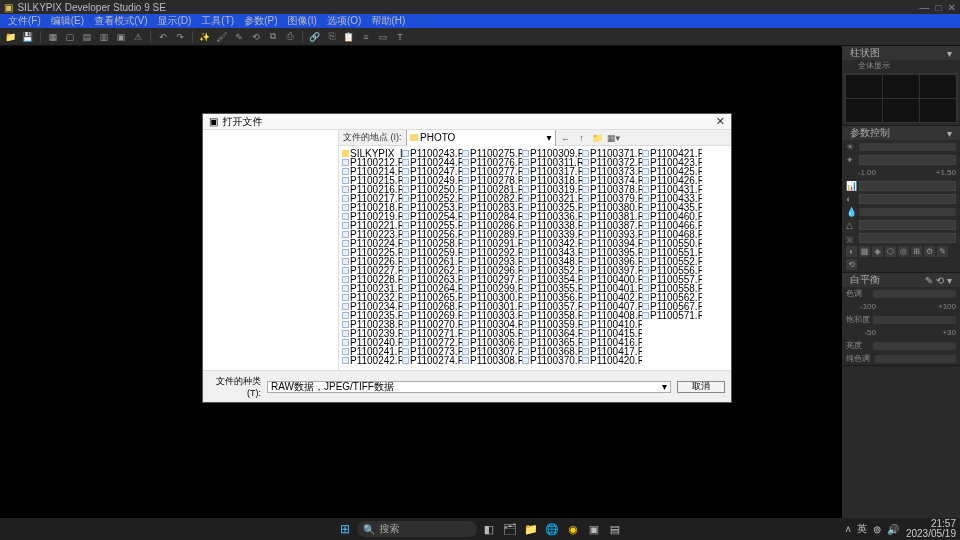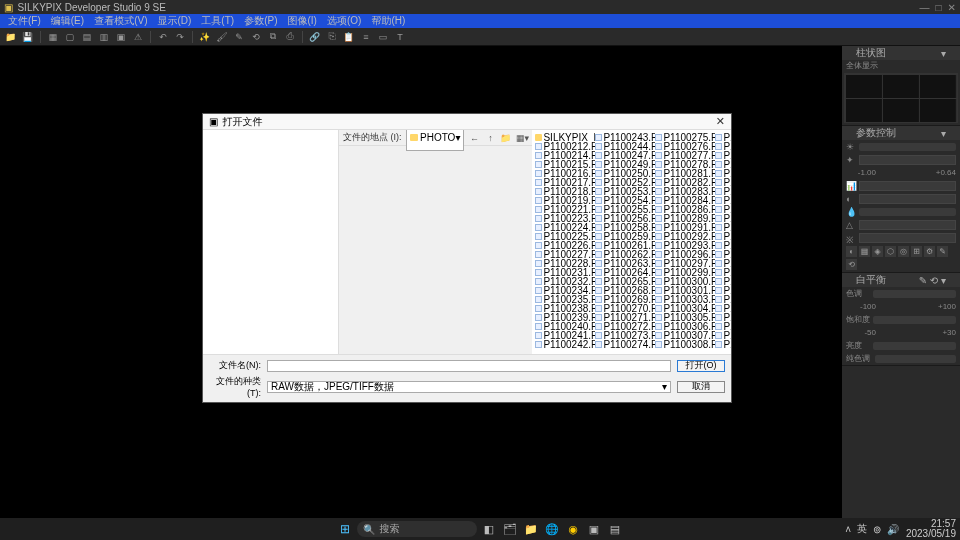--- a/index.html
+++ b/index.html
@@ -9,37 +9,37 @@
 .winctrl{display:flex;gap:6px;color:#888}
 .winctrl span{cursor:pointer}
 .menubar{height:14px;background:#1d4ed8;display:flex;align-items:center;padding:0 4px;gap:2px}
 .menubar span{padding:0 4px;cursor:pointer}
 .toolbar{height:18px;background:#2a2a2a;display:flex;align-items:center;padding:0 4px;gap:3px;border-bottom:1px solid #111}
 .toolbar .ti{width:14px;height:14px;display:flex;align-items:center;justify-content:center;color:#999;cursor:pointer;font-size:9px}
 .toolbar .sep{width:1px;height:12px;background:#444;margin:0 2px}
 .workspace{position:absolute;top:46px;left:0;right:118px;bottom:22px;background:#000}
 .rightpanel{position:absolute;top:46px;right:0;width:118px;bottom:22px;background:#2a2a2a;display:flex;flex-direction:column;overflow:hidden}
 .panel-sec{border-bottom:1px solid #1a1a1a}
-.panel-hdr{height:14px;background:#333;display:flex;align-items:center;padding:0 14px;font-size:9px;color:#aaa;justify-content:space-between}
+.panel-hdr{height:14px;background:#333;display:flex;align-items:center;padding:0 8px;font-size:9px;color:#aaa;justify-content:space-between}
 .hist{height:50px;background:#111;margin:2px;border:1px solid #333}
 .hist-grid{width:100%;height:100%;background-image:linear-gradient(#333 1px,transparent 1px),linear-gradient(90deg,#333 1px,transparent 1px);background-size:33% 50%}
 .param-row{display:flex;align-items:center;height:13px;padding:0 4px;gap:3px}
 .param-row .ico{width:10px;height:10px;color:#888;font-size:9px}
 .param-row .sld{flex:1;height:8px;background:#3a3a3a;border-radius:2px}
 .param-row .val{width:30px;text-align:right;font-size:8px;color:#888}
 .param-row .box{flex:1;height:10px;background:#3a3a3a;border:1px solid #444}
 .iconstrip{display:flex;gap:2px;padding:2px 4px;flex-wrap:wrap}
 .iconstrip span{width:11px;height:11px;background:#3a3a3a;display:flex;align-items:center;justify-content:center;font-size:8px;color:#999;cursor:pointer}
 .dialog{position:absolute;left:202px;top:113px;width:530px;height:290px;background:#f0f0f0;border:1px solid #555;box-shadow:0 4px 20px rgba(0,0,0,0.6);color:#000;display:flex;flex-direction:column}
 .dlg-title{height:16px;background:#f8f8f8;display:flex;align-items:center;padding:0 6px;justify-content:space-between;border-bottom:1px solid #ddd}
 .dlg-title .t{display:flex;align-items:center;gap:4px;font-size:9px}
 .dlg-close{cursor:pointer;font-size:11px;color:#333}
 .dlg-body{flex:1;display:flex;overflow:hidden}
 .dlg-nav{width:136px;background:#fff;border-right:1px solid #ddd}
-.dlg-main{flex:1;display:flex;flex-direction:row}
+.dlg-main{flex:1;display:flex;flex-direction:column}
 .dlg-loc{height:16px;display:flex;align-items:center;padding:0 4px;gap:4px;border-bottom:1px solid #ddd}
 .dlg-loc label{font-size:9px;color:#333}
 .dlg-loc .combo{flex:1;height:20px;background:#fff;border:1px solid #aaa;display:flex;align-items:center;padding:12px 3px;font-size:9px;max-width:150px}
 .dlg-loc .navico{width:12px;height:12px;display:flex;align-items:center;justify-content:center;font-size:9px;cursor:pointer;color:#555}
 .filegrid{flex:1;background:#fff;padding:3px;display:flex;flex-direction:column;flex-wrap:wrap;align-content:flex-start;overflow:hidden;gap:0}
 .fileitem{width:60px;height:9px;display:flex;align-items:center;gap:1px;cursor:pointer;white-space:nowrap;overflow:hidden;font-size:7px}
 .fileitem .fi{width:7px;height:7px;flex-shrink:0;display:inline-flex;align-items:center;justify-content:center}
 .fi-folder{background:#ffd76a;border-radius:1px}
 .fi-file{background:#e8f0ff;border:1px solid #9bb8e0}
 .dlg-bottom{padding:4px 6px;border-top:1px solid #ddd;display:flex;flex-direction:column;gap:3px}
@@ -113,42 +113,42 @@
 </div>
 
 <div class="workspace"></div>
 
 <div class="rightpanel">
   <div class="panel-sec">
     <div class="panel-hdr">
         <span>柱状图</span>
         <span>▾</span>
       </div>
-    <div style="padding:0 4px;font-size:8px;color:#888">全体显示</div>
+    <div style="padding:0 16px;font-size:8px;color:#888">全体显示</div>
     <div class="hist">
         <div class="hist-grid"></div>
       </div>
   </div>
   <div class="panel-sec">
     <div class="panel-hdr">
         <span>参数控制</span>
         <span>▾</span>
       </div>
     <div class="param-row">
         <span class="ico">☀</span>
         <div class="sld"></div>
       </div>
     <div class="param-row">
         <span class="ico">✦</span>
         <div class="box"></div>
       </div>
     <div class="param-row">
         <span class="val">-1.00</span>
         <div style="flex:1"></div>
-        <span class="val">+0.64</span>
+        <span class="val">+1.50</span>
       </div>
     <div class="param-row">
         <span class="ico">📊</span>
         <div class="box"></div>
       </div>
     <div class="param-row">
         <span class="ico">◐</span>
         <div class="box"></div>
       </div>
     <div class="param-row">
@@ -782,25 +782,20 @@
             <span>P1100567.RW2</span>
           </div>
           <div class="fileitem">
             <span class="fi fi-file"></span>
             <span>P1100571.RW2</span>
           </div>
         </div>
     </div>
   </div>
   <div class="dlg-bottom">
-    <div class="dlg-row">
-      <label>文件名(N):</label>
-      <input class="inp" value="" style="">
-      <div class="btn primary">打开(O)</div>
-    </div>
     <div class="dlg-row">
       <label>文件的种类 (T):</label>
       <div class="inp" style="display:flex;align-items:center">
           <span>RAW数据，JPEG/TIFF数据</span>
           <span style="margin-left:auto">▾</span>
         </div>
       <div class="btn">取消</div>
     </div>
   </div>
 </div>

